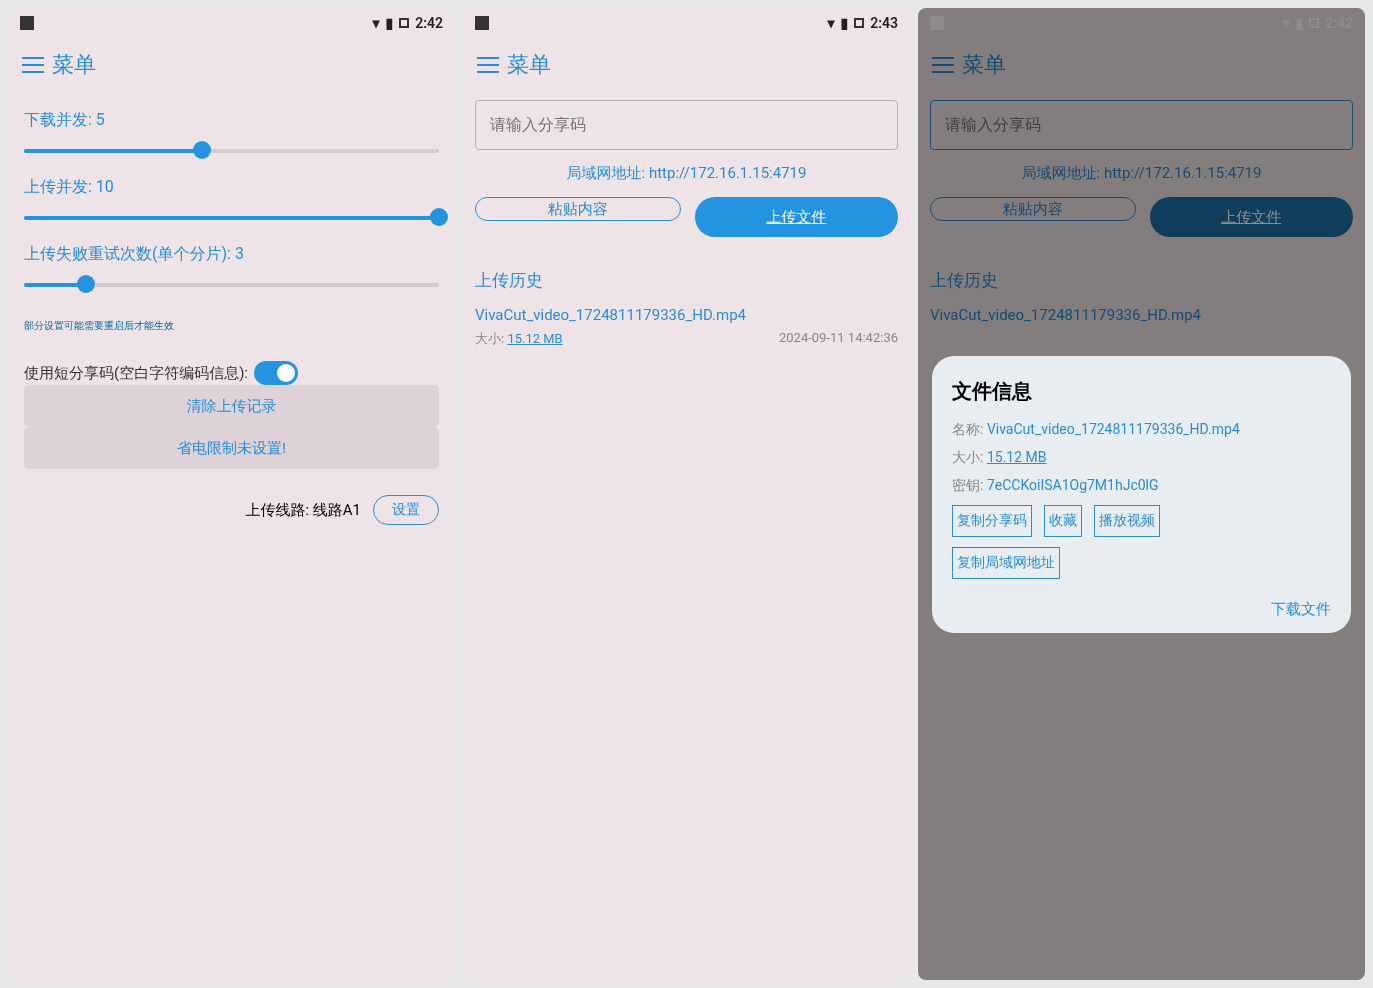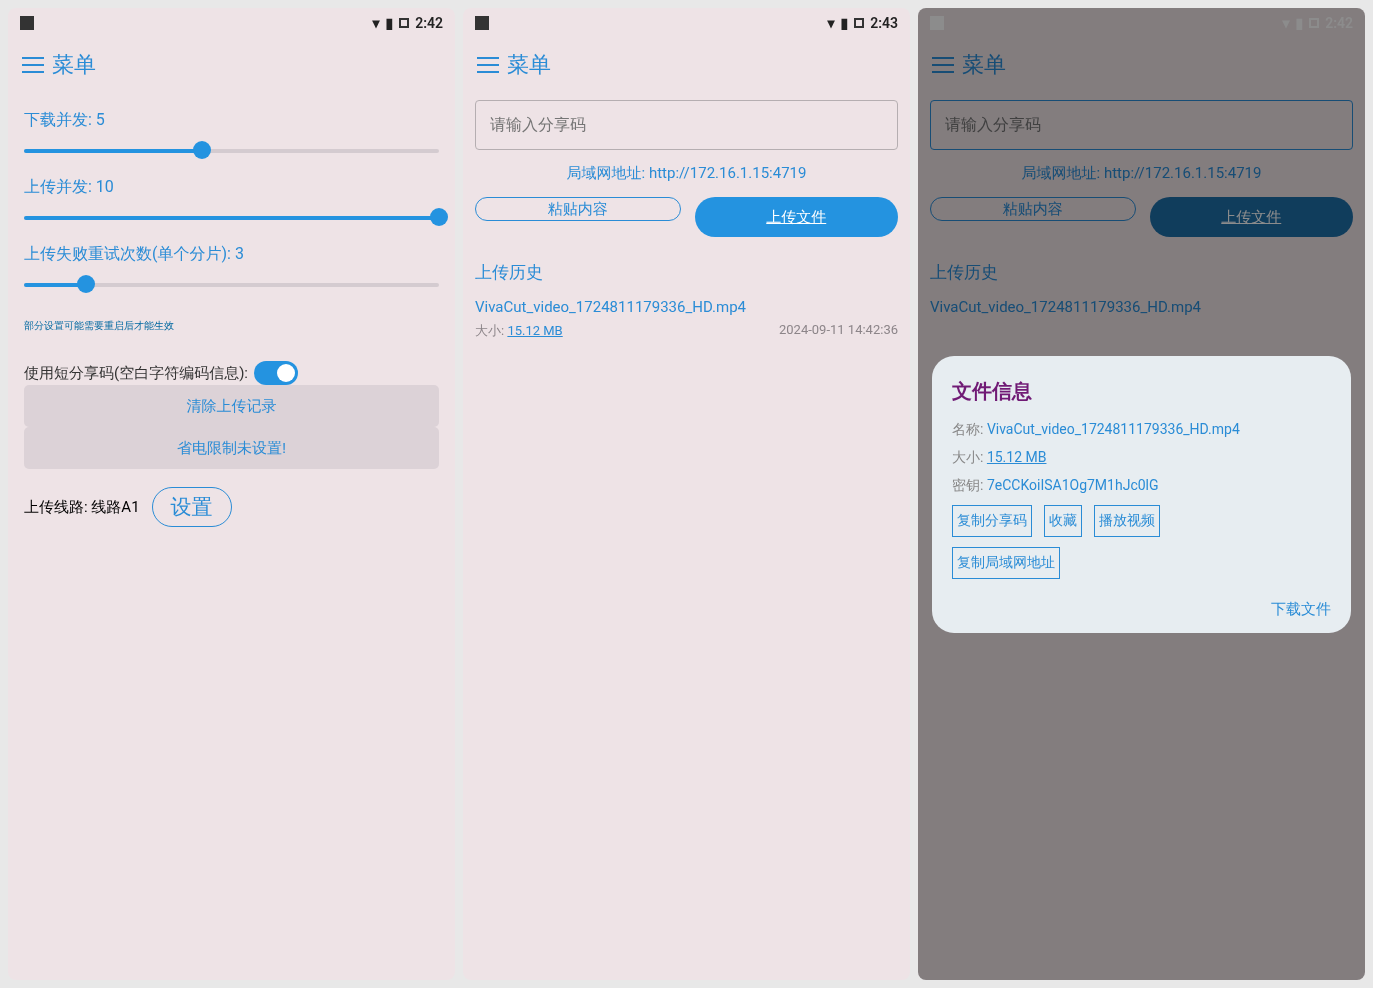--- a/index.html
+++ b/index.html
@@ -57,53 +57,53 @@
   .toggle{
     width:44px; height:24px; background:#2493e0; border-radius:12px; position:relative; margin-left:6px;
   }
   .toggle::after{
     content:""; position:absolute; right:3px; top:3px; width:18px; height:18px; background:#fff; border-radius:50%;
   }
   .big-btn{
     width:100%; height:42px; background:#dcd2d7;
     border:none; border-radius:5px; color:#2a8cd6; font-size:15px; cursor:pointer;
   }
-  .route-row{ margin-top:18px; display:flex; align-items:center; gap:12px; font-size:15px;}
+  .route-row{ margin-top:26px; display:flex; align-items:center; gap:12px; font-size:15px;justify-content:flex-end;}
   .pill-btn{
     border:1px solid #2a8cd6; color:#2a8cd6; background:transparent;
-    padding:5px 18px; border-radius:20px; font-size:21px; cursor:pointer;
+    padding:5px 18px; border-radius:20px; font-size:14px; cursor:pointer;
   }
   
   .share-input{
     margin-top:10px; width:100%; height:50px;
     border:1px solid #b5aeb1; border-radius:4px;
     background:#eee3e6; padding:0 14px; font-size:16px; color:#999;
   }
   .lan-addr{ text-align:center; color:#2a8cd6; font-size:15px; margin-top:14px; }
   .btn-row{ display:flex; gap:14px; margin-top:14px; }
   .btn-outline{
     flex:1; height:24px; border:1px solid #2a8cd6; border-radius:20px;
     background:transparent; color:#2a8cd6; font-size:15px; cursor:pointer;
   }
   .btn-fill{
     flex:1; height:40px; border:none; border-radius:20px;
     background:#2493e0; color:#fff; font-size:15px; cursor:pointer;text-decoration:underline;
   }
-  .sect-title{ color:#2a8cd6; font-size:17px; margin-top:24px; }
+  .sect-title{ color:#2a8cd6; font-size:17px; margin-top:32px; }
   .hist-item{ margin-top:14px; }
   .hist-name{ color:#2a8cd6; font-size:15px; }
   .hist-sub{ display:flex; justify-content:space-between; margin-top:6px; font-size:13px; color:#8c8589;}
   .hist-size{ color:#2a8cd6; text-decoration:underline; }
   
   .dim-overlay{ position:absolute; inset:0; background:rgba(0,0,0,.45); display:flex; align-items:center; justify-content:center; padding:14px;}
   .dimmed .content2, .dimmed .menu-header {}
   .dialog{
     width:100%; background:#e7edf1; border-radius:22px; padding:22px 20px 14px 20px;
   }
-  .dlg-title{ font-size:20px; font-weight:600; color:#701a75; margin-bottom:16px;}
+  .dlg-title{ font-size:20px; font-weight:600; color:#000000; margin-bottom:16px;}
   .dlg-row{ font-size:14px; color:#888; margin-bottom:10px; }
   .dlg-row .val{ color:#2a8cd6; }
   .dlg-row .und{ text-decoration:underline; }
   .dlg-btns{ display:flex; gap:12px; margin-top:10px; flex-wrap:wrap;}
   .dlg-pill{
     border:1px solid #2a8cd6; color:#2a8cd6; background:transparent;
     padding:6px 4px; border-radius:0; font-size:14px; cursor:pointer;
   }
   .dlg-footer{ text-align:right; margin-top:20px; }
   .dlg-link{ color:#2a8cd6; font-size:15px; cursor:pointer; }

